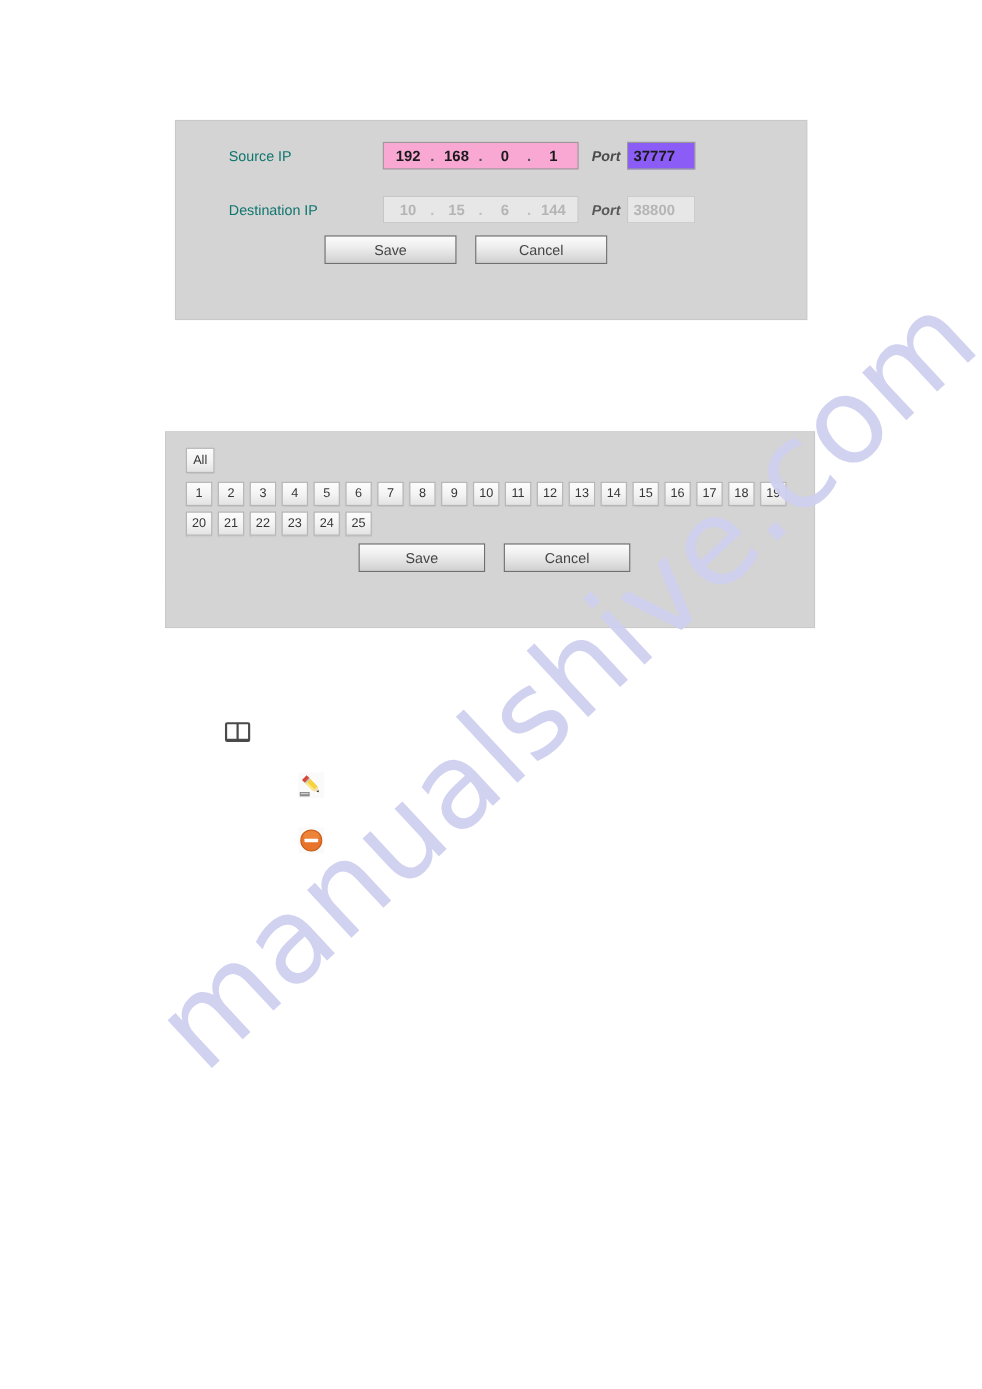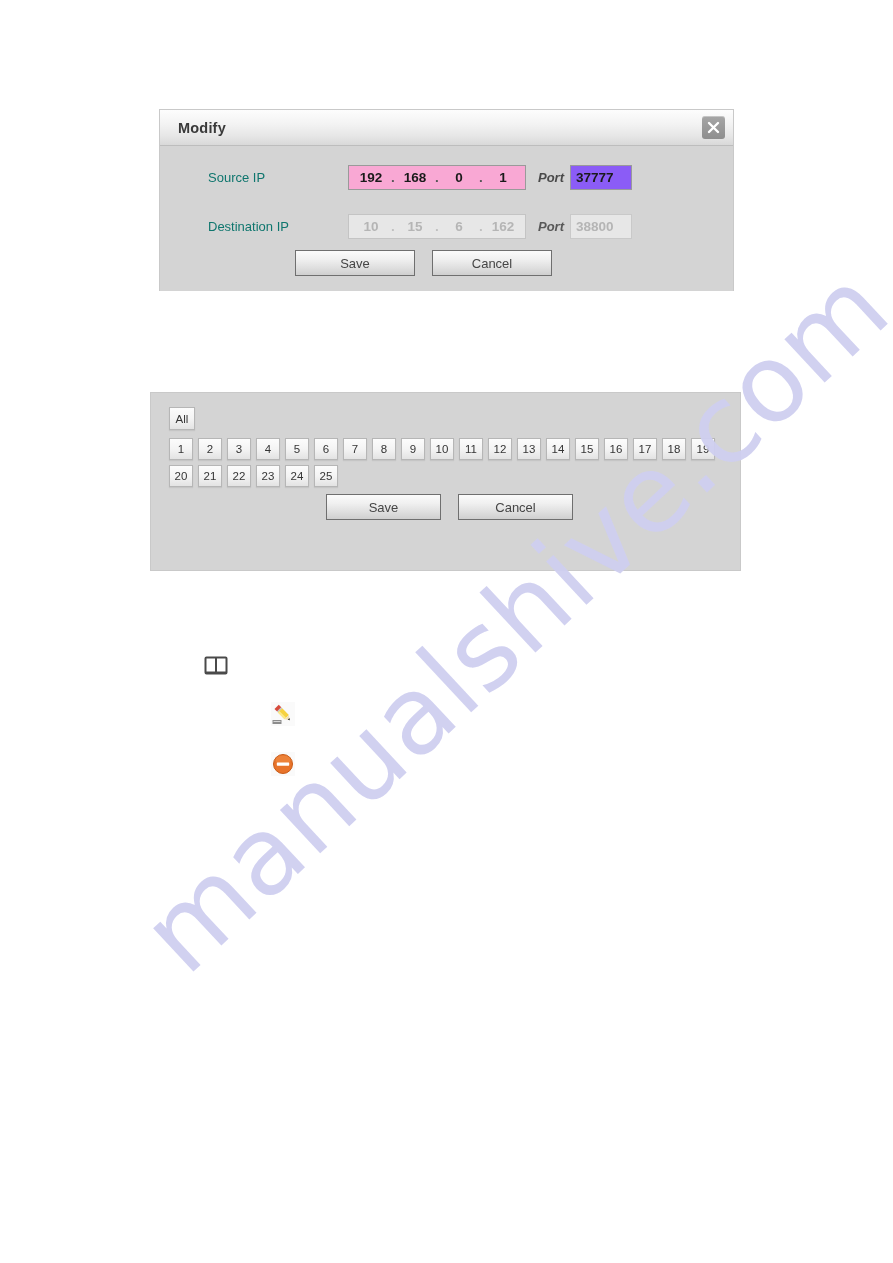--- a/index.html
+++ b/index.html
@@ -209,28 +209,20 @@
   }
 
   
   .note-icon-wrap { position: absolute; z-index: 20; }
 </style>
 </head>
 <body style="background: rgb(255, 255, 255);">
 
 <div class="dialog" id="modify-dialog" style="left:160px; top:110px; width:573px; height:180px;">
 
-  <div class="dialog-titlebar">
-    <div class="dialog-title">Modify</div>
-    <div class="close-btn">
-      <svg width="23" height="23" viewBox="0 0 23 23" aria-hidden="true">
-        <path d="M7 7 L16 16 M16 7 L7 16" stroke="#ffffff" stroke-width="2.4" stroke-linecap="round" fill="none"></path>
-      </svg>
-    </div>
-  </div>
 
   <div class="dialog-body" style="height:145px;">
 
     <div class="form-row" style="top:19px;">
       <span class="field-label">Source IP</span>
 
       <div class="ip-box">
         <span class="ip-seg">192</span>
         <span class="ip-dot">.</span>
         <span class="ip-seg">168</span>
@@ -247,21 +239,21 @@
     <div class="form-row" style="top:68px;">
       <span class="field-label">Destination IP</span>
 
       <div class="ip-box disabled">
         <span class="ip-seg">10</span>
         <span class="ip-dot">.</span>
         <span class="ip-seg">15</span>
         <span class="ip-dot">.</span>
         <span class="ip-seg">6</span>
         <span class="ip-dot">.</span>
-        <span class="ip-seg">162</span>
+        <span class="ip-seg">144</span>
       </div>
 
       <span class="port-label disabled">Port</span>
       <div class="port-box disabled">38800</div>
     </div>
 
     <div class="btn-row" style="left:135px; top:104px;">
       <div class="btn" style="width:120px;">Save</div>
       <div class="btn" style="width:120px;">Cancel</div>
     </div>

